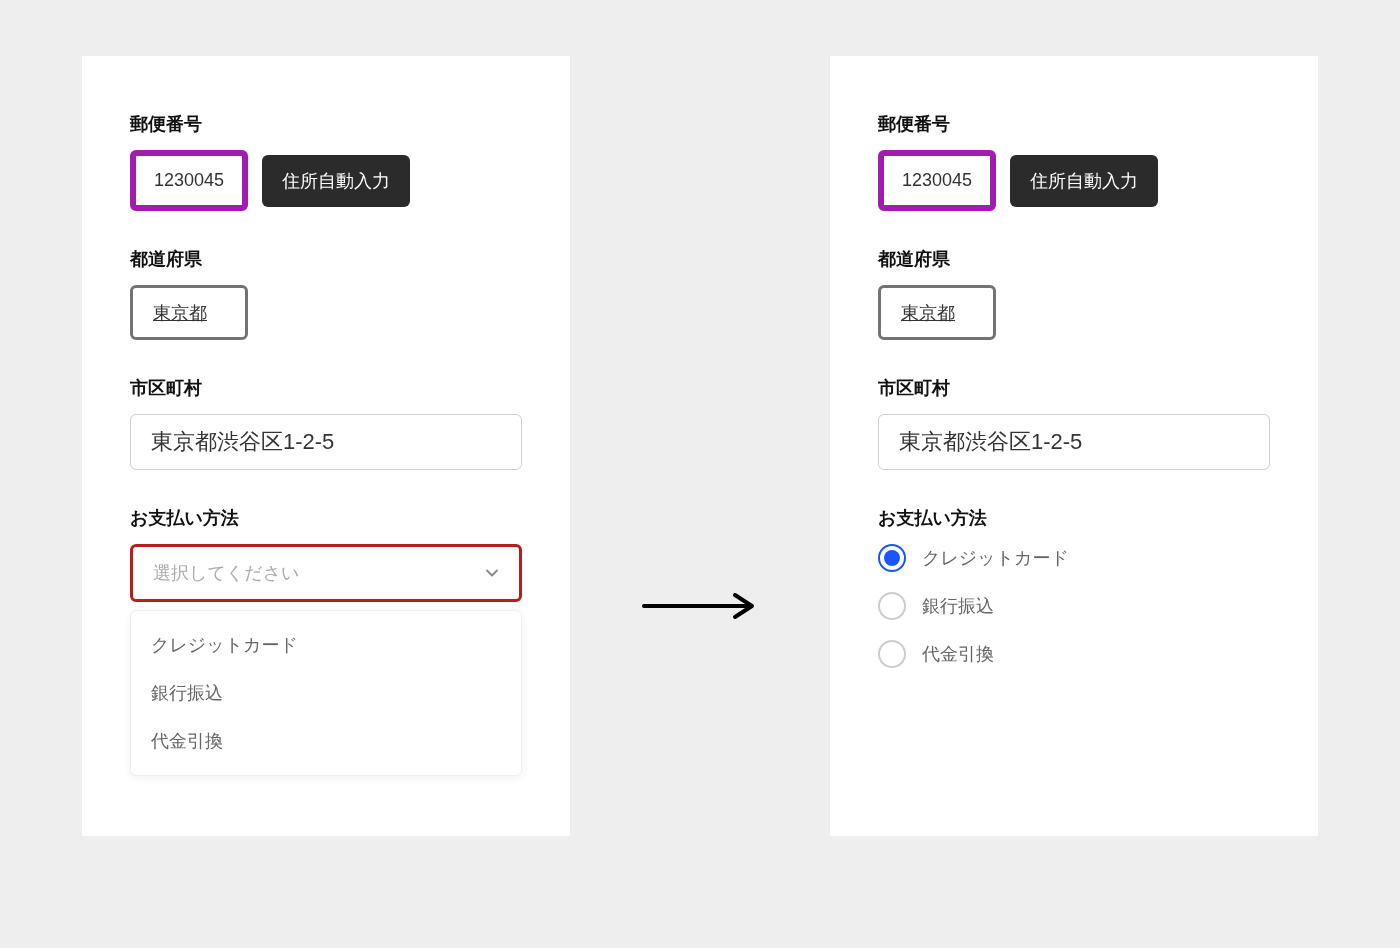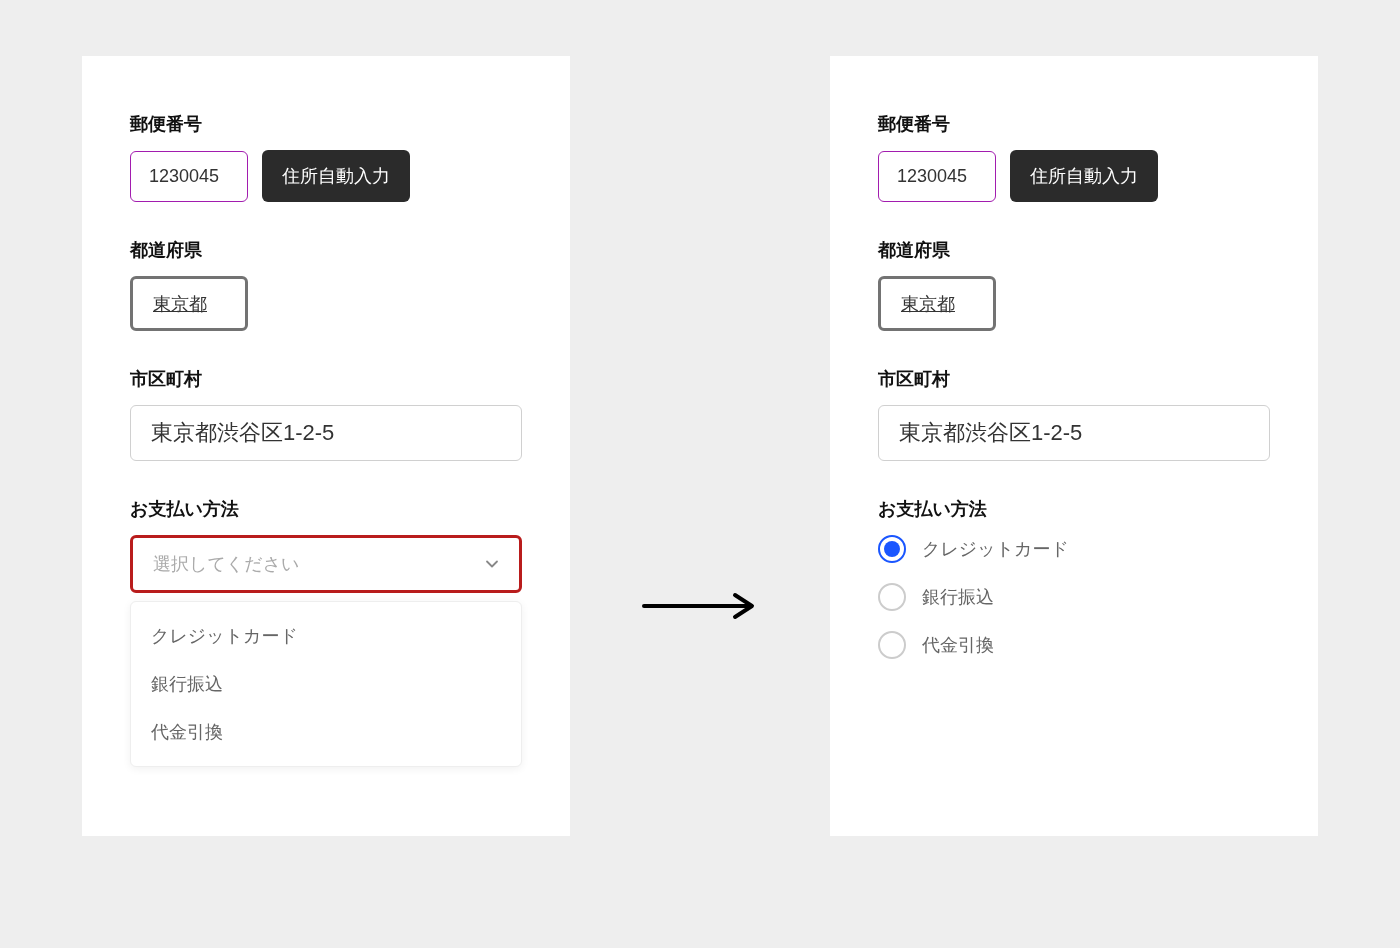--- a/index.html
+++ b/index.html
@@ -33,21 +33,21 @@
       color: #111;
       margin-bottom: 14px;
       display: block;
     }
     .row-postal {
       display: flex;
       gap: 14px;
       align-items: center;
     }
     .input-postal {
-      border: 1px solid #a21caf;
+      border: 6px solid #a21caf;
       border-radius: 6px;
       padding: 14px 18px;
       font-size: 18px;
       width: 118px;
       color: #333;
       background: #fff;
     }
     .btn-fill {
       background: #2b2b2b;
       color: #fff;

